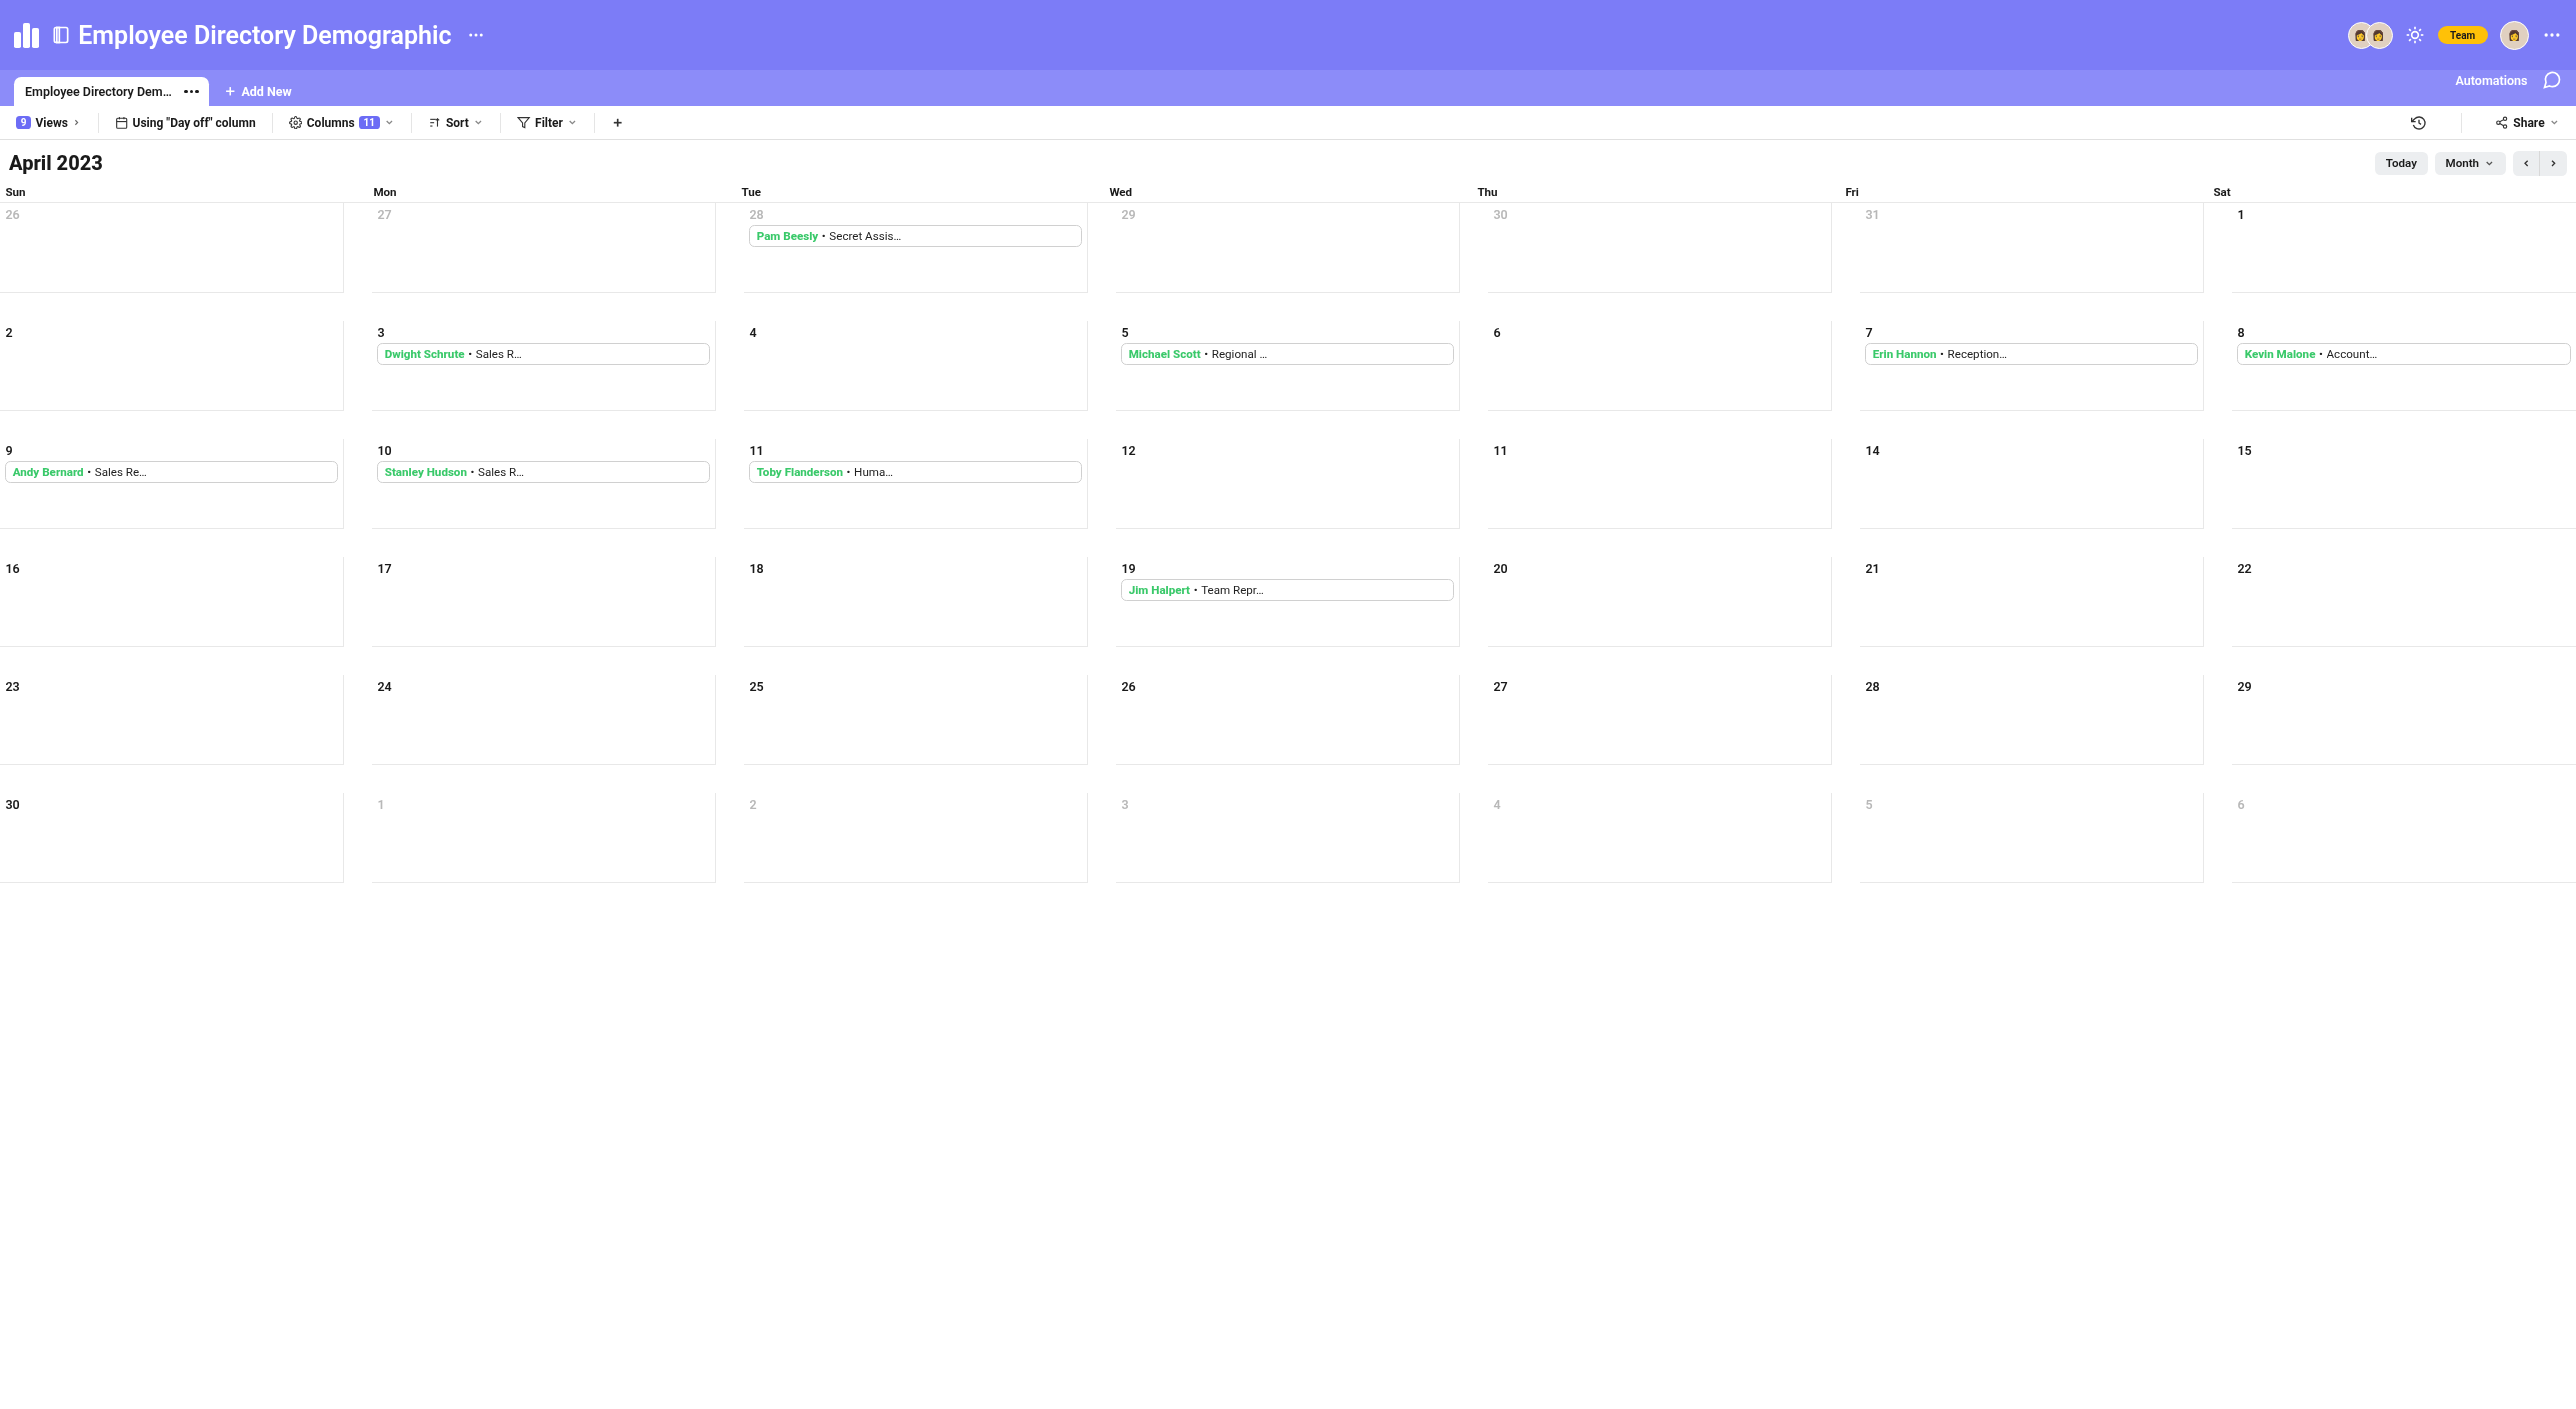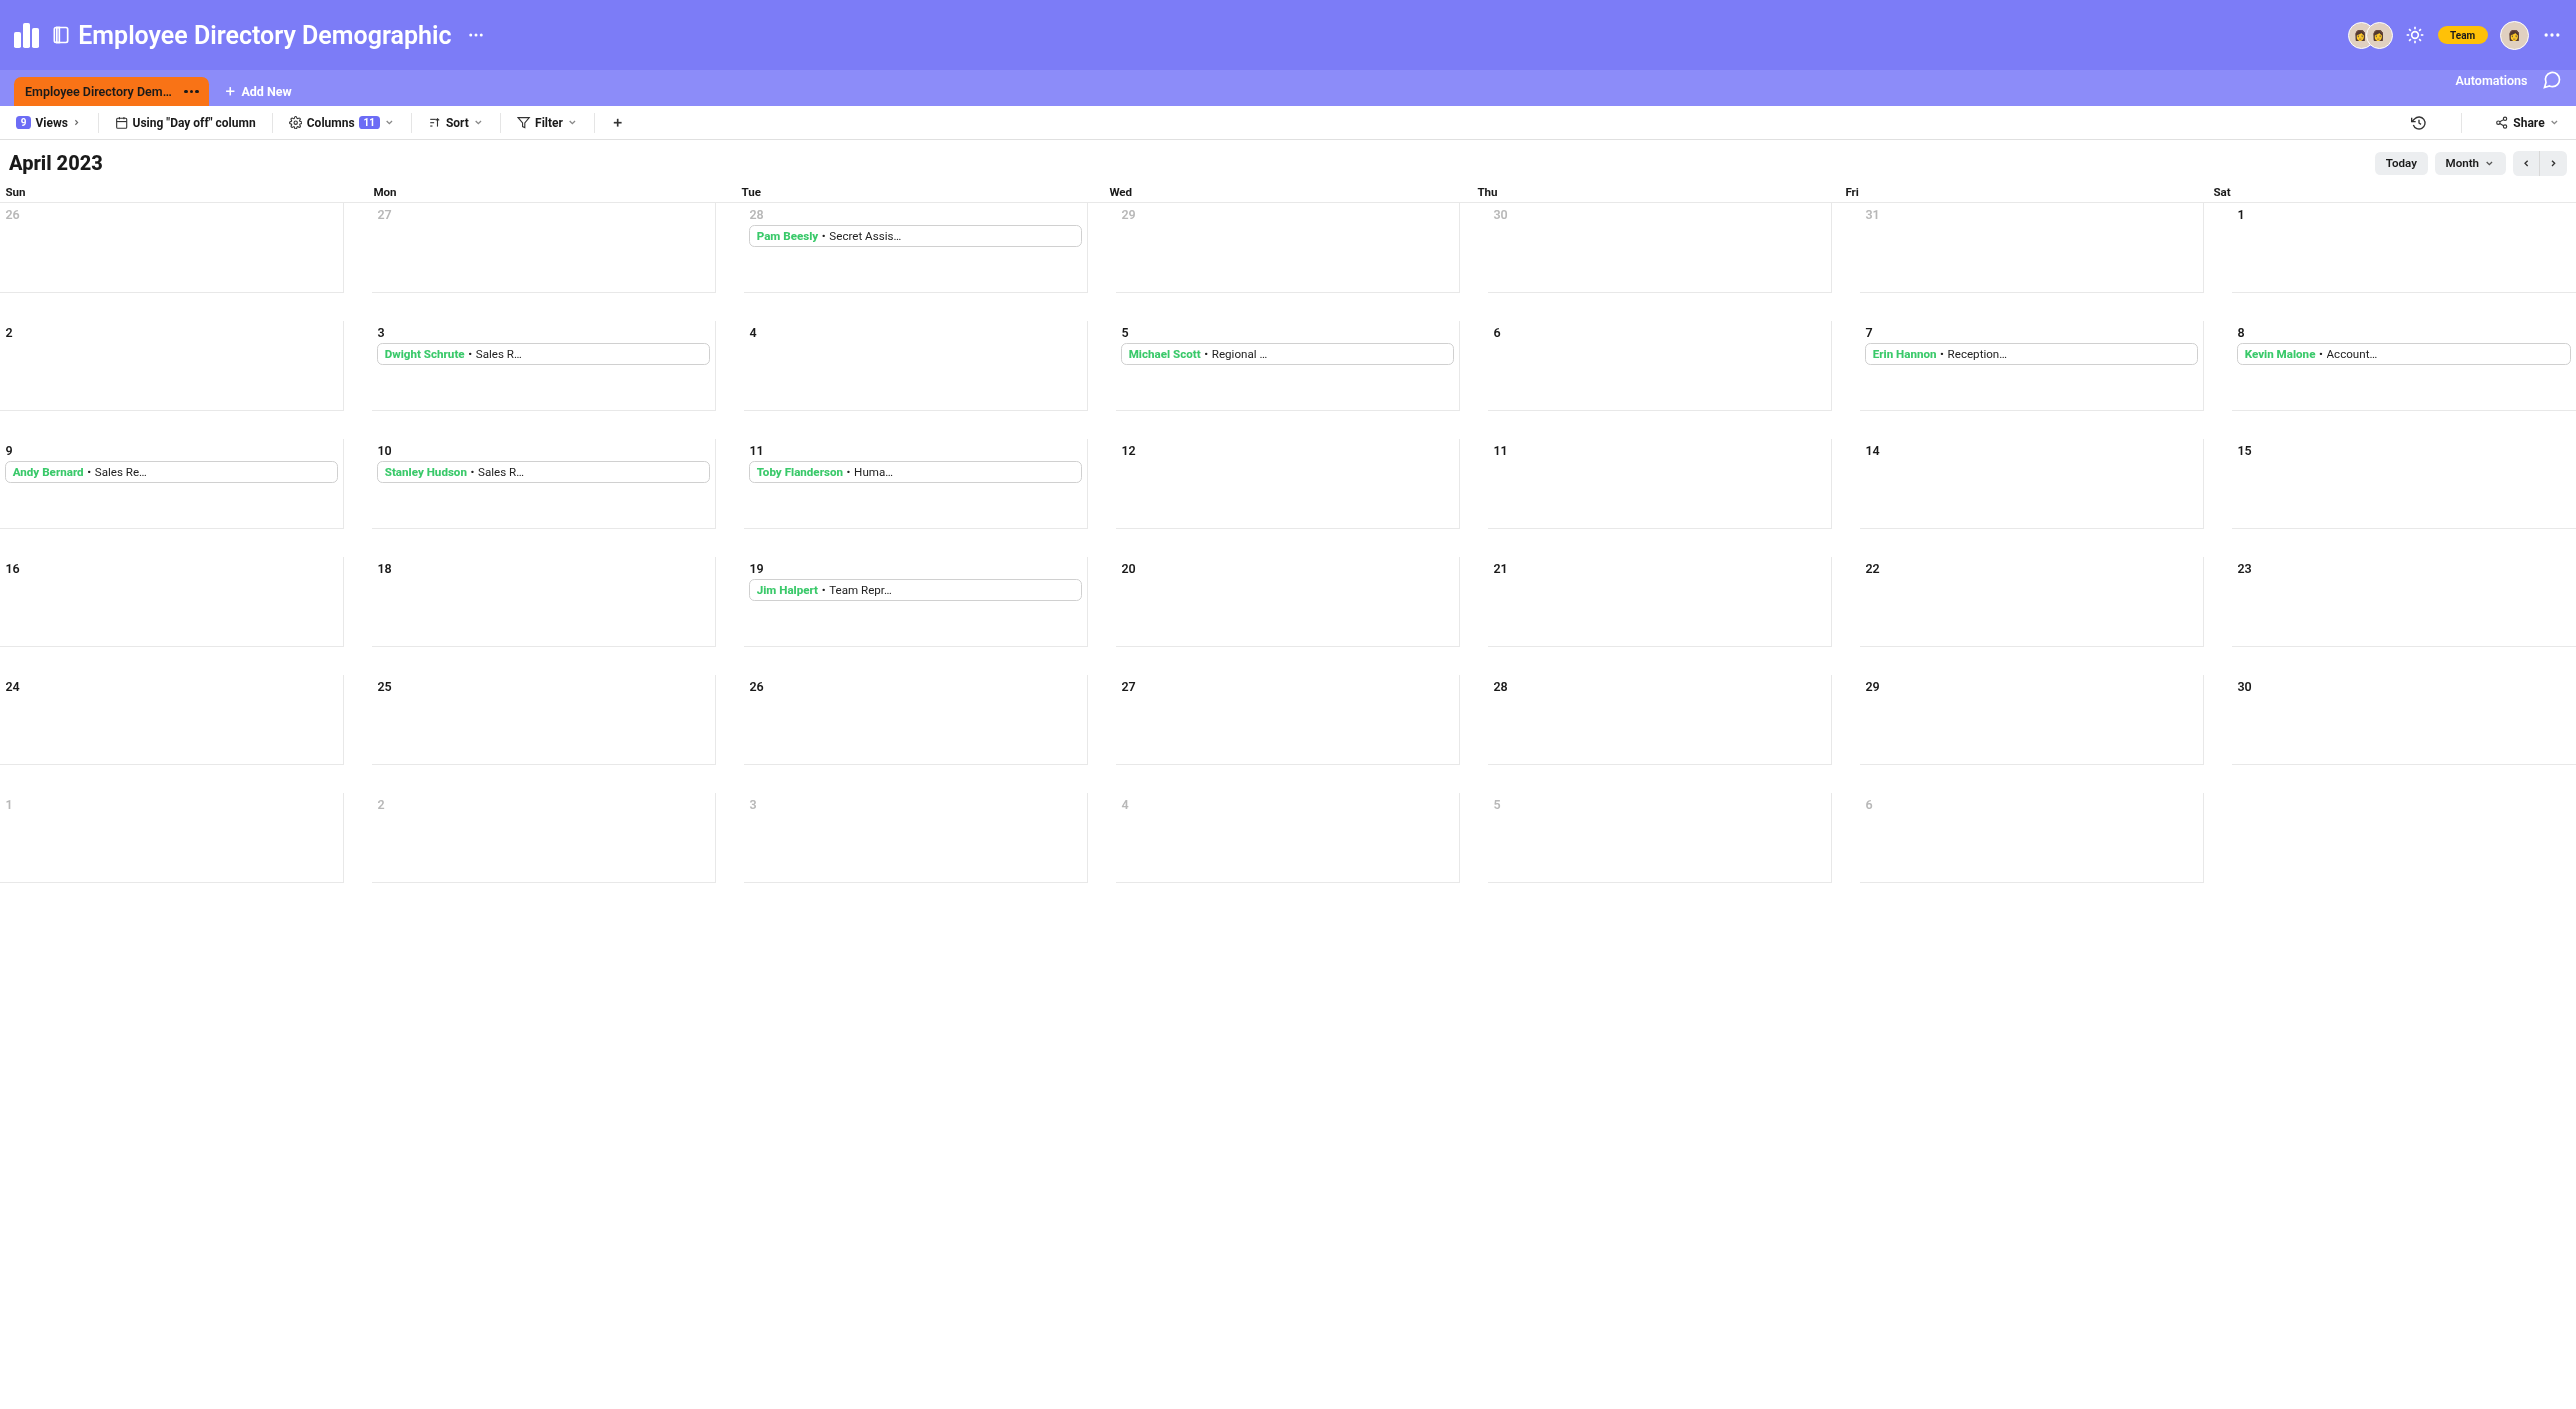--- a/index.html
+++ b/index.html
@@ -20,21 +20,21 @@
 .avatars { display: flex; }
 .avatar { width: 27px; height: 27px; border-radius: 50%; background: #e0d0c0; border: 1.8px solid #fff; display:flex; align-items:center; justify-content:center; font-size:10px; color:#5a4a3a; overflow:hidden; }
 .avatars .avatar:nth-child(2){ margin-left:-9px; }
 .sun-icon svg { width:20px; height:20px; }
 .team-badge { background: #ffc107; color: #1a1a1a; font-weight:700; padding: 3.6px 12.5px; border-radius: 12.5px; font-size:10px; }
 .header-more svg { width:20px; height:20px; }
 .clickable { cursor:pointer; }
 
 
 .subheader { background: #8c8cf9; height: 36px; display: flex; align-items: flex-end; padding: 0 14.3px; color:#fff; position:relative; }
-.tab { background:#f97316; color:#1a1a1a; border-radius: 7.2px 7.2px 0 0; padding: 7.2px 10.7px; display:flex; align-items:center; gap:7.2px; max-width: 210px; font-weight:600;text-align:right; }
+.tab { background:#ffffff; color:#1a1a1a; border-radius: 7.2px 7.2px 0 0; padding: 7.2px 10.7px; display:flex; align-items:center; gap:7.2px; max-width: 210px; font-weight:600;text-align:right; }
 .tab-label { overflow:hidden; text-overflow:ellipsis; white-space:nowrap; max-width:152px; }
 .tab-more { display:flex; gap:1.8px; }
 .tab-more span{ width:3.6px; height:3.6px; background:#1a1a1a; border-radius:50%; }
 .add-new { color:#fff; font-weight:700; margin-left: 14.3px; margin-bottom:7.2px; display:flex; align-items:center; gap:5.4px; }
 .sub-right { margin-left:auto; display:flex; align-items:center; gap:14.3px; margin-bottom:16px; font-weight:600; }
 .speech-icon svg{ width:20px; height:20px; }
 
 
 .toolbar { height: 34px; border-bottom:0.9px solid #e0e0e0; display:flex; align-items:center; padding: 0 9px; gap:3.6px; }
 .tb-sep { width:0.9px; height:20px; background:#e5e5e5; margin: 0 5.4px; }
@@ -372,20 +372,23 @@
     <div class="cell">
       <div class="daynum">14</div>
     </div>
     <div class="cell">
       <div class="daynum">15</div>
     </div>
     <div class="cell">
       <div class="daynum">16</div>
     </div>
     <div class="cell">
+      <div class="daynum">17</div>
+    </div>
+    <div class="cell">
       <div class="daynum">18</div>
     </div>
     <div class="cell">
       <div class="daynum">19</div>
       <div class="event">
         <span class="ev-name">Jim Halpert</span>
         <span class="ev-sep"> • </span>
         <span class="ev-role">Team Repr…</span>
       </div>
     </div>

